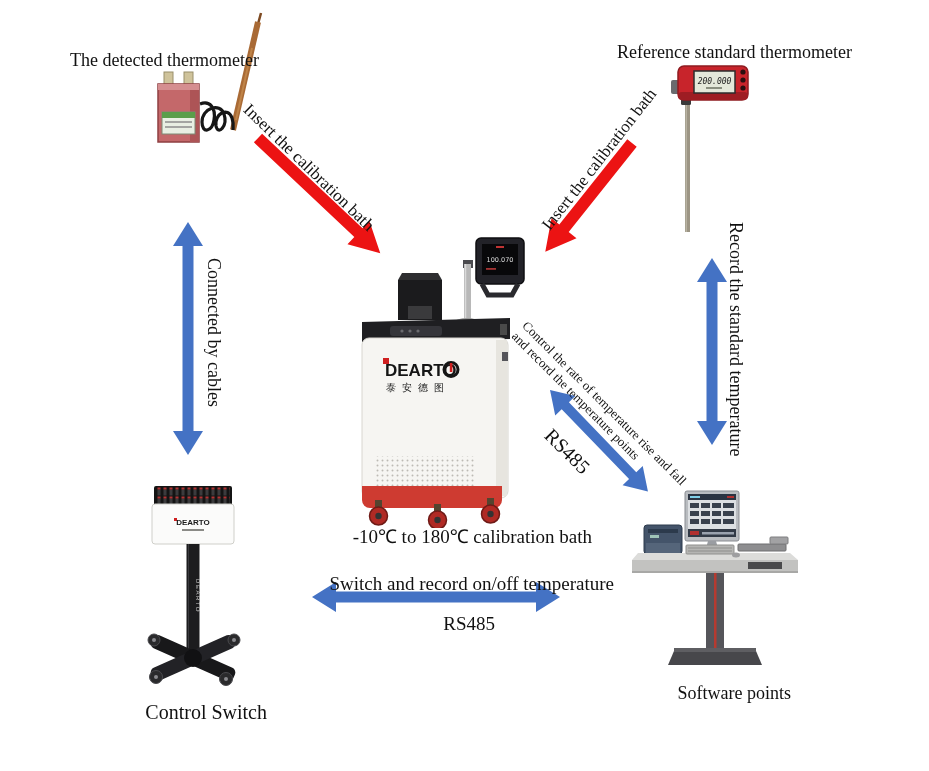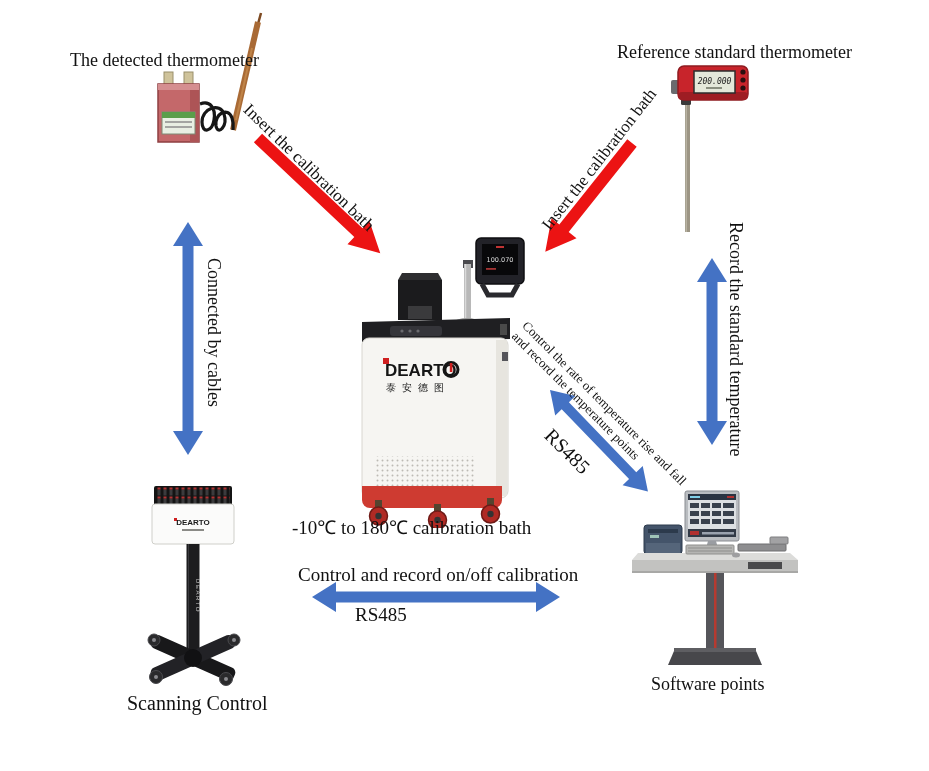--- a/index.html
+++ b/index.html
@@ -1,19 +1,19 @@
 <!DOCTYPE html>
 <html><head>
 <meta charset="utf-8">
 <style>
   html,body{margin:0;padding:0;background:#fff;}
   .stage{position:relative;width:929px;height:771px;background:#ffffff;overflow:hidden;
          font-family:"Liberation Serif",serif;color:#111;}
   .lbl{position:absolute;white-space:nowrap;line-height:1.15;}
-  .ctr{text-align:left;}
+  .ctr{text-align:right;margin-top:9px;}
   svg{position:absolute;display:block;}
   
   #lbl-detected{left:70px;top:50px;font-size:18px;}
   #lbl-reference{left:617px;top:42px;font-size:18px;}
   #lbl-insert-left{left:253px;top:100px;font-size:17px;transform:rotate(44deg);transform-origin:0 0;}
   #lbl-insert-right{left:538px;top:222px;font-size:17px;transform:rotate(-52deg);transform-origin:0 0;}
   #lbl-cables{left:224px;top:258px;font-size:18px;transform:rotate(90deg);transform-origin:0 0;}
   #lbl-record{left:746px;top:222px;font-size:18px;transform:rotate(90deg);transform-origin:0 0;}
   #lbl-rate{left:530px;top:318px;font-size:13px;transform:rotate(45deg);transform-origin:0 0;line-height:15px;}
   #lbl-rs485-diag{left:556px;top:424px;font-size:20px;transform:rotate(45deg);transform-origin:0 0;}
@@ -233,21 +233,21 @@
 
   <div class="lbl" id="lbl-rate">
     <div>Control the rate of temperature rise and fall</div>
     <div>and record the temperature points</div>
   </div>
 
   <div class="lbl" id="lbl-rs485-diag">RS485</div>
 
   <div class="lbl ctr" id="lbl-caption">-10℃ to 180℃ calibration bath</div>
 
-  <div class="lbl ctr" id="lbl-ctrl-record">Control and record on/off calibration</div>
+  <div class="lbl ctr" id="lbl-ctrl-record">Switch and record on/off temperature</div>
 
   <div class="lbl ctr" id="lbl-rs485-h">RS485</div>
 
-  <div class="lbl ctr" id="lbl-scan">Scanning Control</div>
+  <div class="lbl ctr" id="lbl-scan">Control Switch</div>
 
   <div class="lbl ctr" id="lbl-software">Software points</div>
 
 </div>
 
 </body></html>

